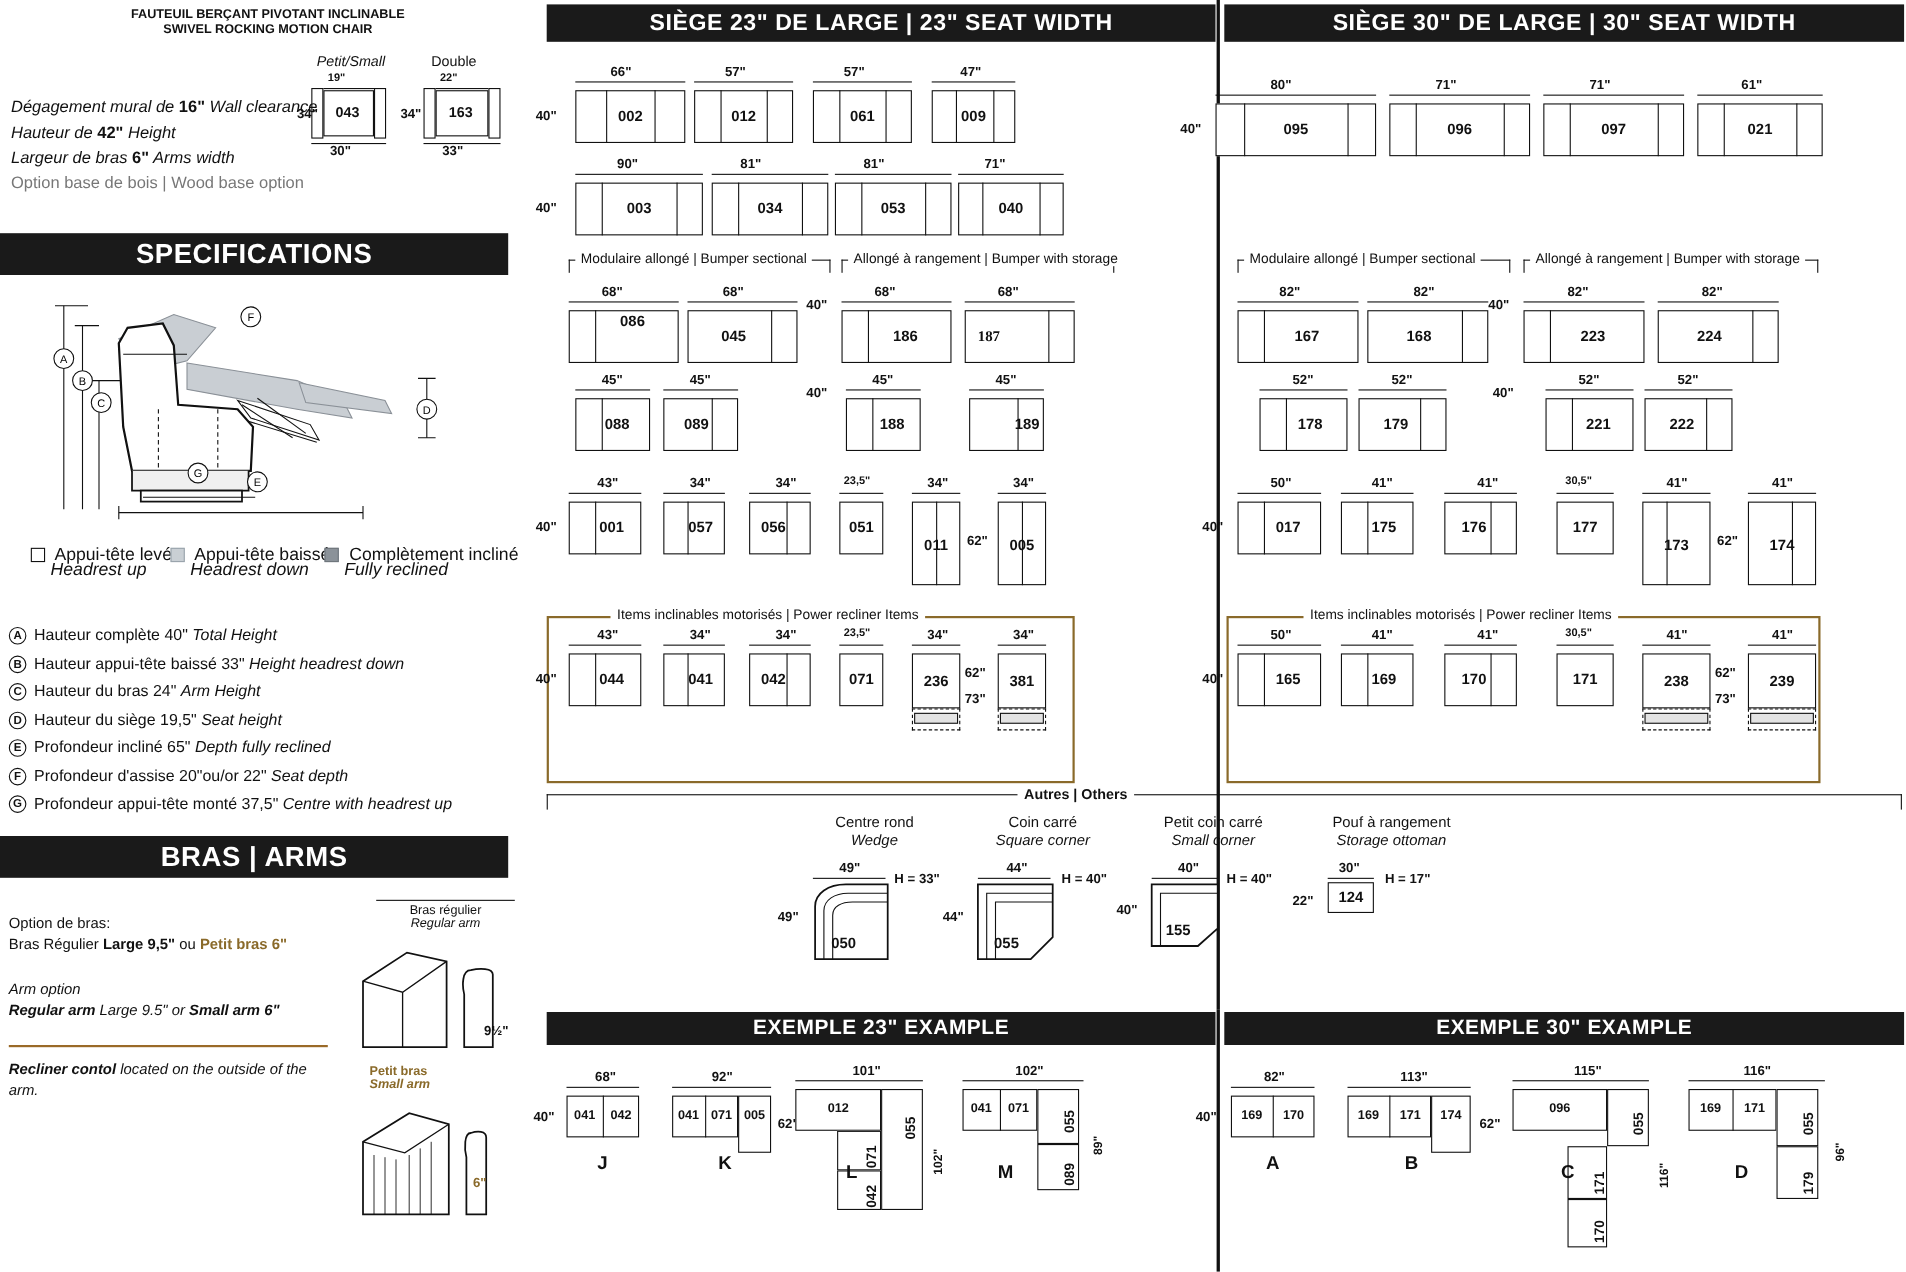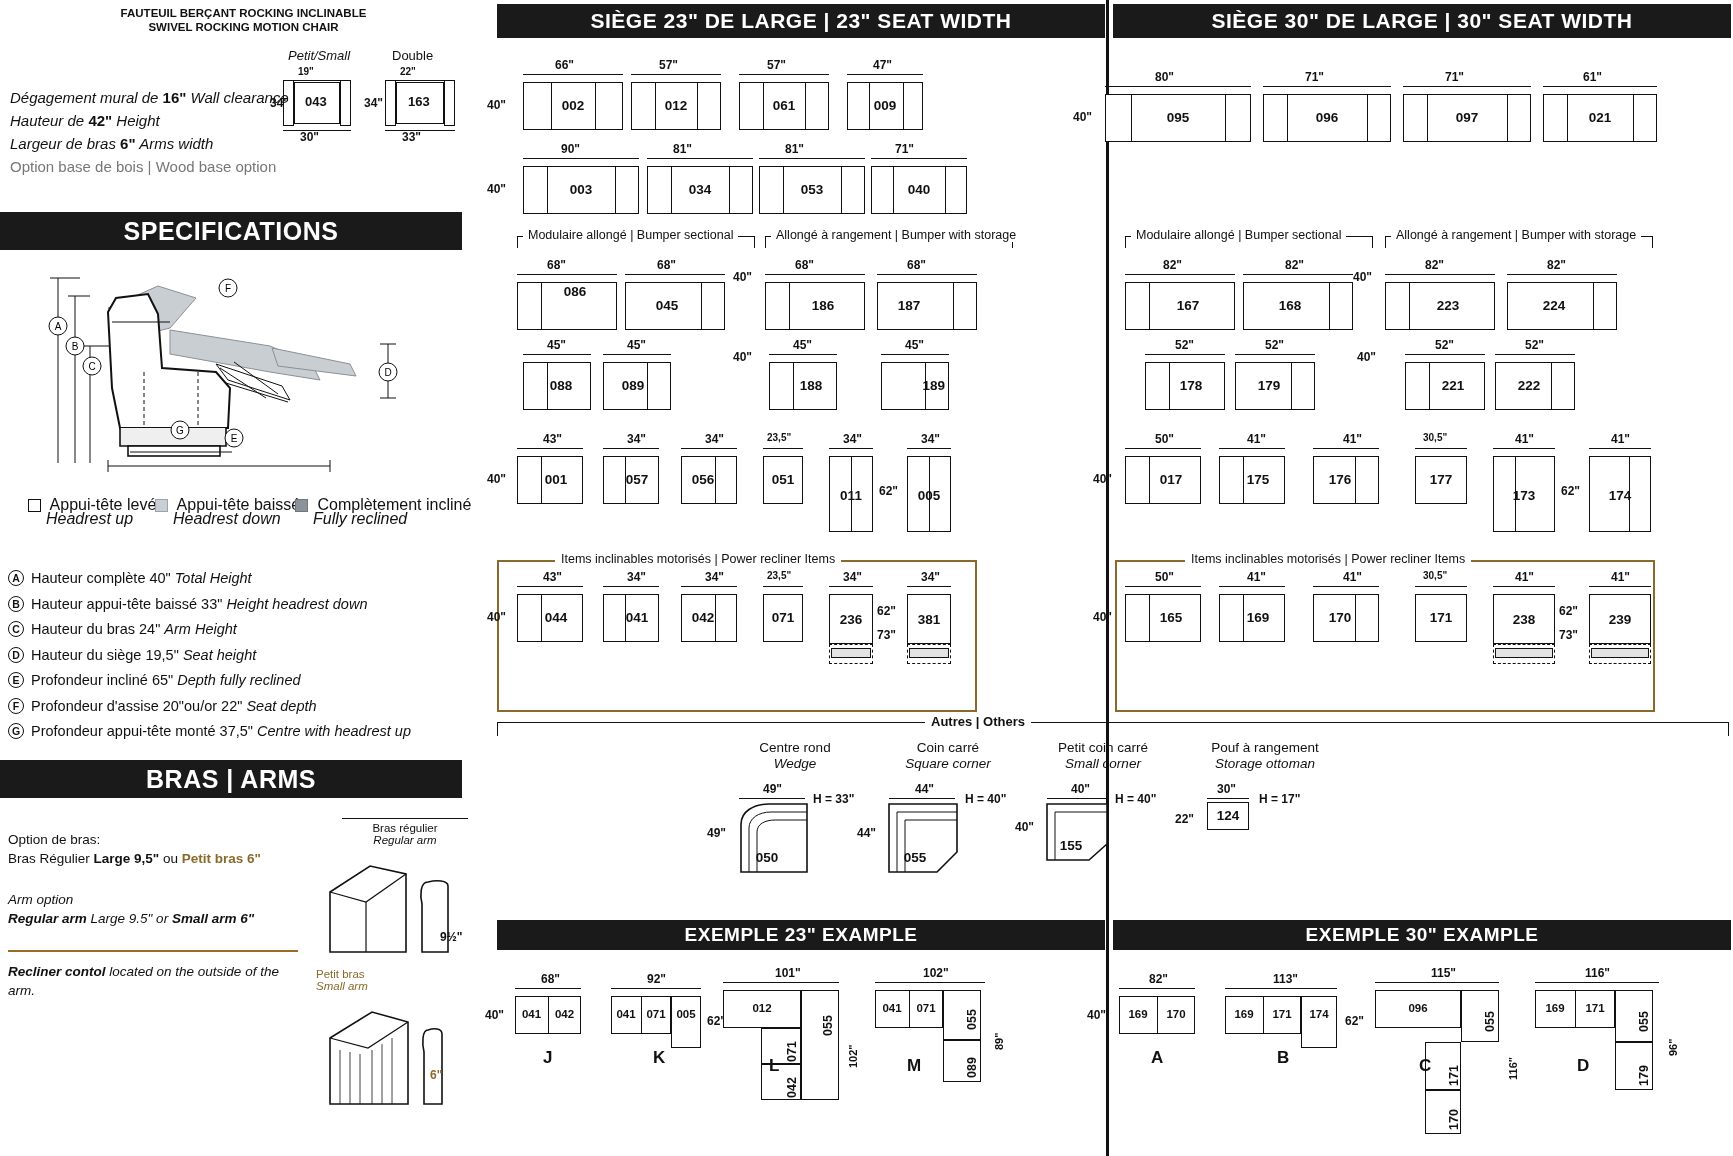--- a/index.html
+++ b/index.html
@@ -96,21 +96,21 @@
   .shade { position:absolute; background:#e3e3e3; border:1px solid #111; }
 </style>
 </head>
 <body>
 
 <div class="page">
 
   <div class="left">
 
     <div class="chairTitle">
-      <div>FAUTEUIL BERÇANT ROCKING INCLINABLE</div>
+      <div>FAUTEUIL BERÇANT PIVOTANT INCLINABLE</div>
       <div class="l2">SWIVEL ROCKING MOTION CHAIR</div>
     </div>
 
     <div class="specsList">
       <div>
         <span class="ital">Dégagement mural de </span><span class="bold">16"</span><span class="ital"> Wall clearance</span>
       </div>
       <div>
         <span class="ital">Hauteur de </span><span class="bold">42"</span><span class="ital"> Height</span>
       </div>
@@ -247,21 +247,21 @@
     </div>
     <div style="position:absolute; left:342px; top:818px; width:126px; border-top:1px solid #111;"></div>
     <svg style="position:absolute; left:320px; top:856px;" width="160" height="110">
       <path d="M10,36 L50,10 L86,18 L86,96 L10,96 Z" fill="#fff" stroke="#111" stroke-width="1.6"></path>
       <path d="M10,36 L46,46 L86,18" fill="none" stroke="#111" stroke-width="1.2"></path>
       <path d="M46,46 L46,96" fill="none" stroke="#111" stroke-width="1.2"></path>
       <path d="M108,26 C100,26 100,40 102,48 L102,96 L128,96 L128,30 C128,24 116,24 108,26 Z" fill="#fff" stroke="#111" stroke-width="1.6"></path>
     </svg>
     <div style="position:absolute; left:440px; top:930px; font-size:12px; font-weight:bold;">9½"</div>
 
-    <div style="position:absolute; left:316px; top:968px; font-size:11.5px; color:#8a6a2a;">
+    <div style="position:absolute; left:336px; top:968px; font-size:11.5px; color:#8a6a2a;font-weight:bold;">
       <div>Petit bras</div>
       <div class="ital">Small arm</div>
     </div>
     <svg style="position:absolute; left:320px; top:1000px;" width="160" height="120">
       <path d="M10,38 L52,12 L88,22 L88,104 L10,104 Z" fill="#fff" stroke="#111" stroke-width="1.6"></path>
       <path d="M10,38 L48,48 L88,22" fill="none" stroke="#111" stroke-width="1.2"></path>
       <path d="M20,50 L20,104 M30,52 L30,104 M40,54 L40,104 M52,50 L52,104 M62,44 L62,104 M72,38 L72,104" stroke="#111" stroke-width="0.8"></path>
       <path d="M108,30 C102,30 102,44 104,52 L104,104 L122,104 L122,34 C122,28 114,28 108,30 Z" fill="#fff" stroke="#111" stroke-width="1.6"></path>
     </svg>
     <div style="position:absolute; left:430px; top:1068px; font-size:12px; font-weight:bold; color:#8a6a2a;">6"</div>
@@ -392,21 +392,21 @@
       <div class="wline" style="left:270px; top:274px; width:100px;"></div>
       <div class="item" style="left:270px; top:282px; width:100px; height:48px;"></div>
       <div class="vline" style="left:294px; top:282px; height:48px;"></div>
       <div class="itemNum" style="left:278px; top:298px; width:100px;">186</div>
       <div class="dim" style="left:238px; top:270px;">40"</div>
 
       <div class="dim" style="left:412px; top:258px;">68"</div>
       <div class="wline" style="left:382px; top:274px; width:100px;"></div>
       <div class="item" style="left:382px; top:282px; width:100px; height:48px;"></div>
       <div class="vline" style="left:458px; top:282px; height:48px;"></div>
-      <div class="itemNum" style="left:364px; top:298px; width:100px;">187</div>
+      <div class="itemNum" style="left:354px; top:298px; width:100px;font-family:Liberation Serif, serif;">187</div>
     </div>
 
     <div>
       <div class="dim" style="left:52px; top:338px;">45"</div>
       <div class="wline" style="left:28px; top:354px; width:68px;"></div>
       <div class="item" style="left:28px; top:362px; width:68px; height:48px;"></div>
       <div class="vline" style="left:52px; top:362px; height:48px;"></div>
       <div class="itemNum" style="left:32px; top:378px; width:68px;">088</div>
 
       <div class="dim" style="left:132px; top:338px;">45"</div>

